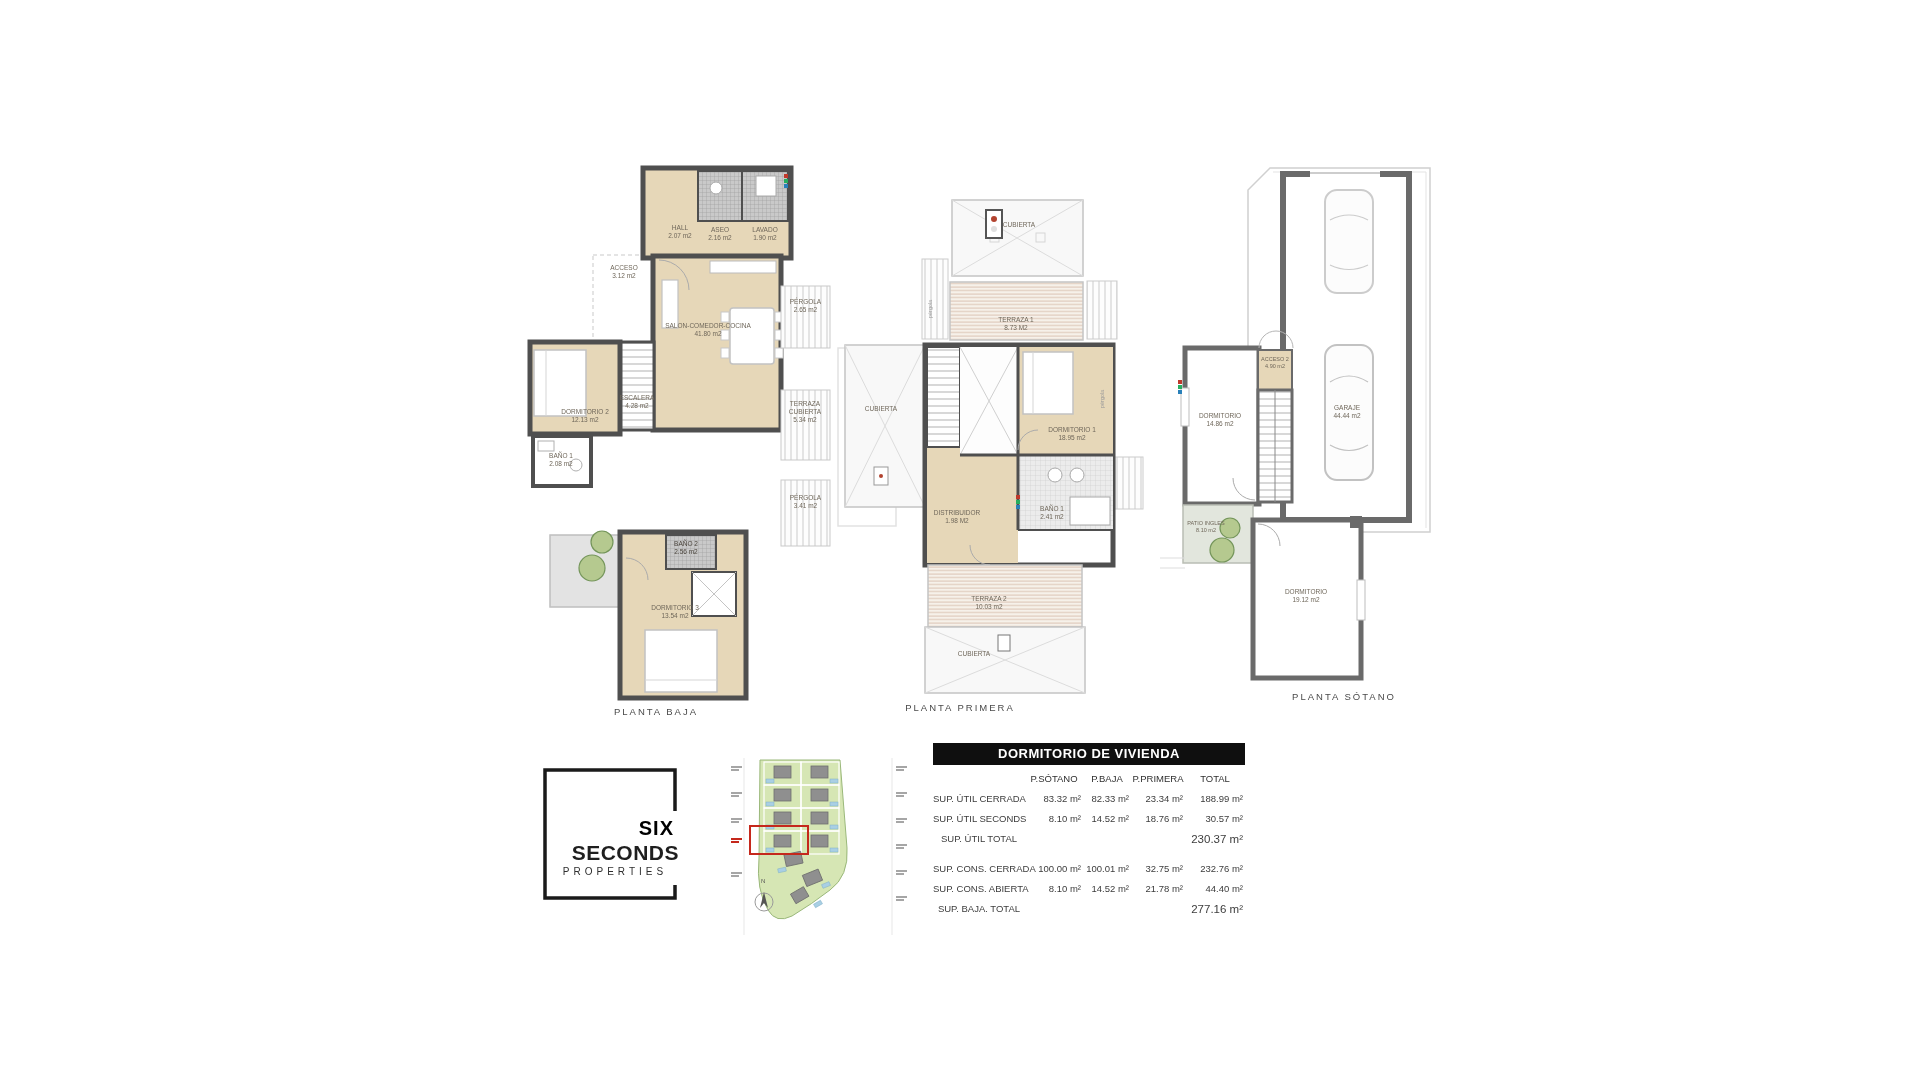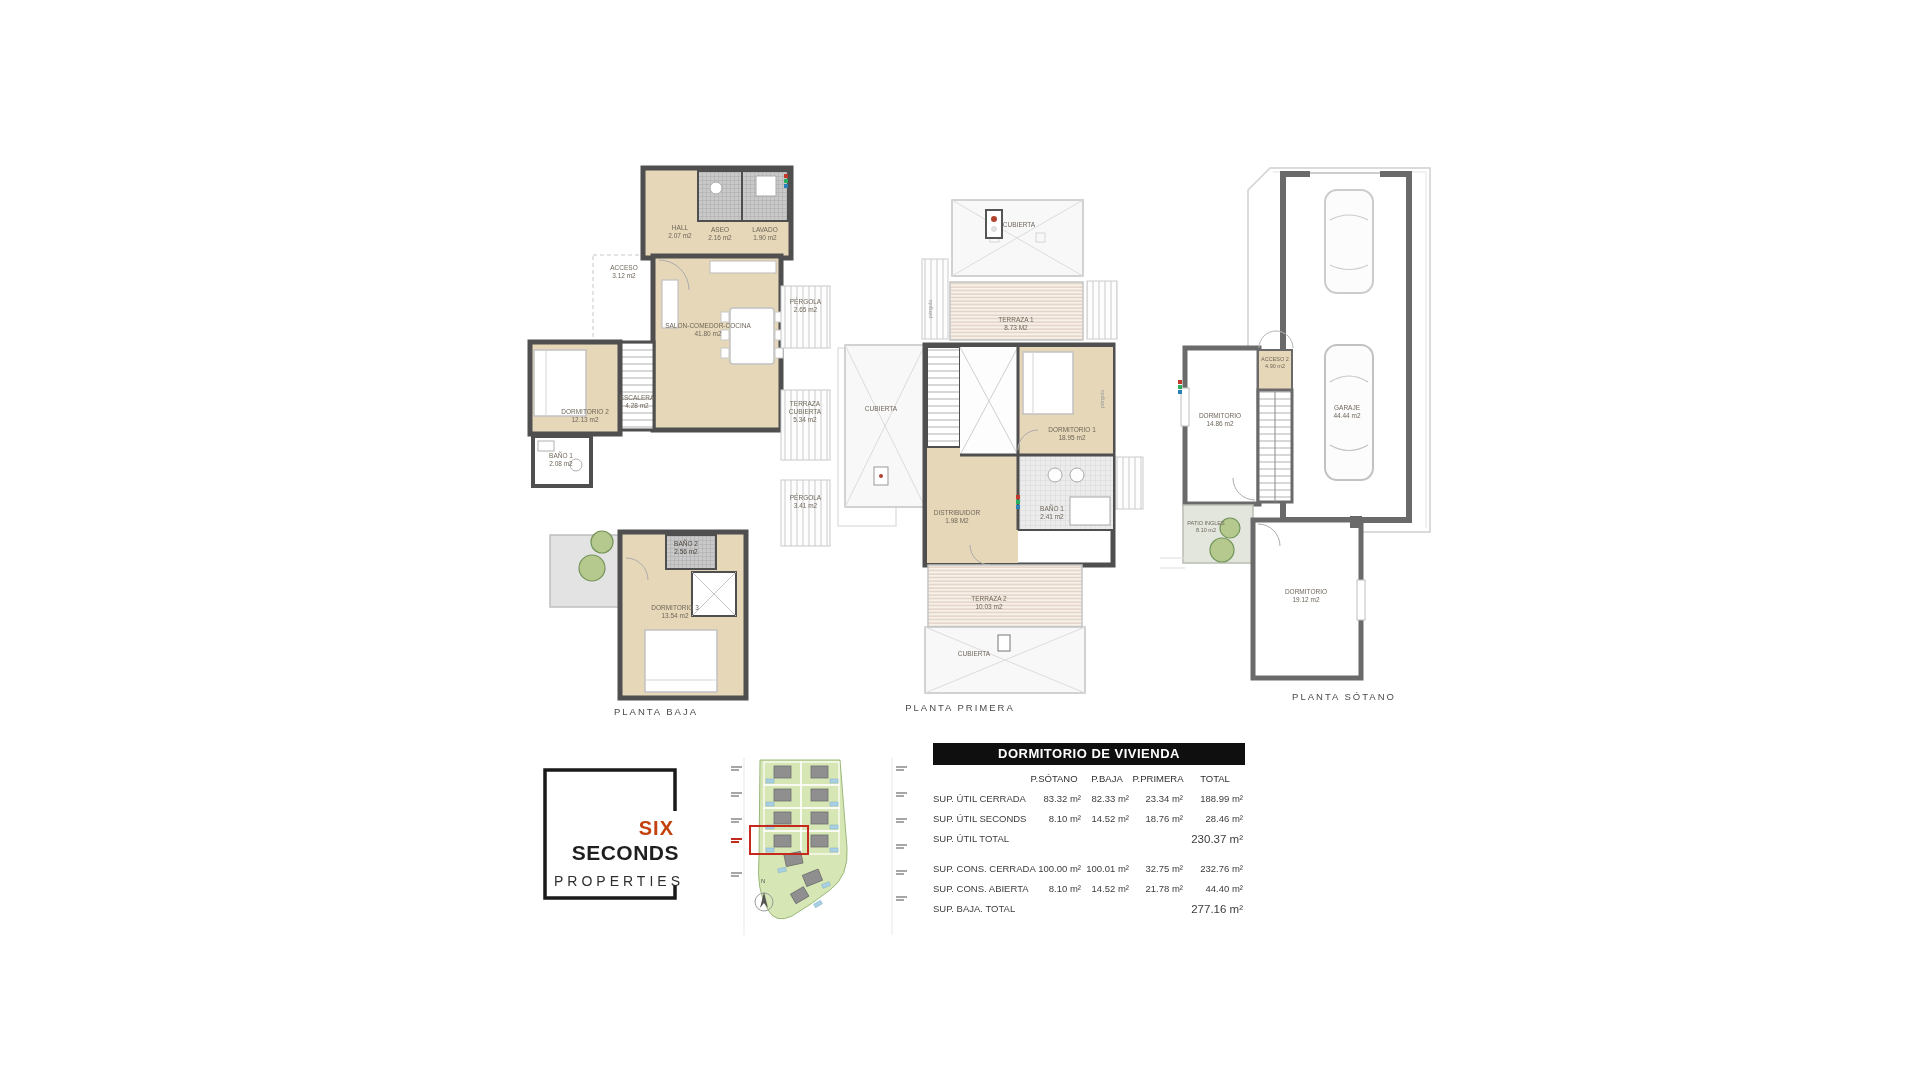--- a/index.html
+++ b/index.html
@@ -13,33 +13,33 @@
   .rl.onDark{color:#4a443c;}
   .vlabel{position:absolute;font-size:5.5px;color:#9a9a9a;transform:rotate(-90deg);transform-origin:center;z-index:5;}
   .caption{position:absolute;font-size:9.5px;letter-spacing:2px;color:#4a4a4a;text-align:center;z-index:5;}
   .marks{position:absolute;z-index:6;}
   .marks i{display:block;width:4px;height:4px;margin-bottom:1px;}
   .mk-r{background:#c0392b;} .mk-g{background:#27ae60;} .mk-b{background:#2980b9;}
 
   
   .logo{position:absolute;left:542px;top:767px;width:140px;height:135px;}
   .logo .l-six{position:absolute;left:0;top:50px;width:132px;text-align:right;font-size:20px;
-               font-weight:bold;letter-spacing:1px;color:#c2410c;}
+               font-weight:bold;letter-spacing:1px;color:#000000;}
   .logo .l-seconds{position:absolute;left:0;top:74px;width:137px;text-align:right;font-size:21px;
                font-weight:bold;letter-spacing:0.5px;color:#1f1f1f;}
-  .logo .l-props{position:absolute;left:12px;top:106px;width:122px;text-align:center;font-size:14px;
+  .logo .l-props{position:absolute;left:12px;top:99px;width:122px;text-align:center;font-size:10px;
                letter-spacing:4px;color:#2e2e2e;}
 
   
   .areas{position:absolute;left:933px;top:743px;width:312px;}
   .areas .hd{height:22px;background:#0f0f0f;color:#fff;font-size:13px;font-weight:bold;
              letter-spacing:0.5px;text-align:center;line-height:22px;}
   .tgrid{display:grid;grid-template-columns:92px 58px 48px 54px 60px;align-items:center;}
   .tgrid .c{font-size:9.5px;color:#3c3c3c;height:20px;line-height:20px;white-space:nowrap;}
-  .tgrid .lab{text-align:left;}
+  .tgrid .lab{text-align:center;}
   .tgrid .num{text-align:right;padding-right:2px;}
   .tgrid .chead{text-align:center;font-size:9.5px;color:#2f2f2f;height:24px;line-height:28px;}
   .tgrid .big{font-size:11.5px;}
   .gap{height:10px;}
 
   
   .slab{position:absolute;width:11px;z-index:5;}
   .slab i{display:block;height:1.5px;background:#a6a6a6;margin-bottom:1.5px;}
   .slab.red i{background:#c5281c;}
   .compass-n{position:absolute;font-size:6px;color:#555;z-index:5;}
@@ -460,21 +460,21 @@
       <div class="c num">83.32 m²</div>
       <div class="c num">82.33 m²</div>
       <div class="c num">23.34 m²</div>
       <div class="c num">188.99 m²</div>
     </div>
     <div class="tgrid">
       <div class="c lab">SUP. ÚTIL SECONDS</div>
       <div class="c num">8.10 m²</div>
       <div class="c num">14.52 m²</div>
       <div class="c num">18.76 m²</div>
-      <div class="c num">28.46 m²</div>
+      <div class="c num">30.57 m²</div>
     </div>
     <div class="tgrid">
       <div class="c lab">SUP. ÚTIL TOTAL</div>
       <div class="c num"></div>
       <div class="c num"></div>
       <div class="c num"></div>
       <div class="c num big">230.37 m²</div>
     </div>
     <div class="gap"></div>
     <div class="tgrid">

